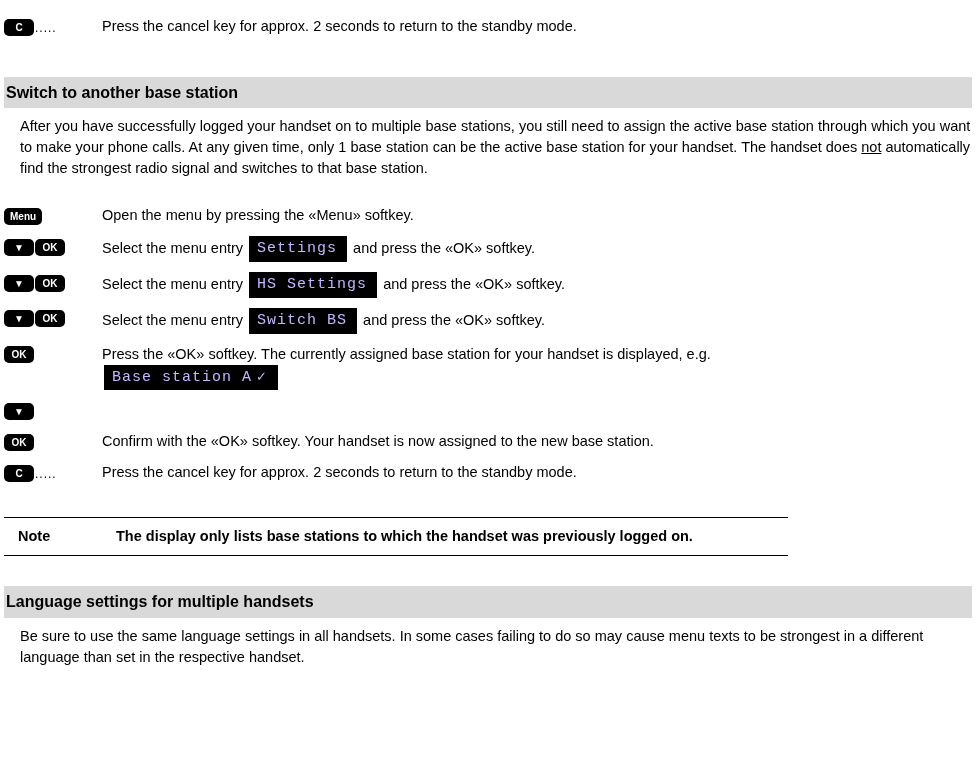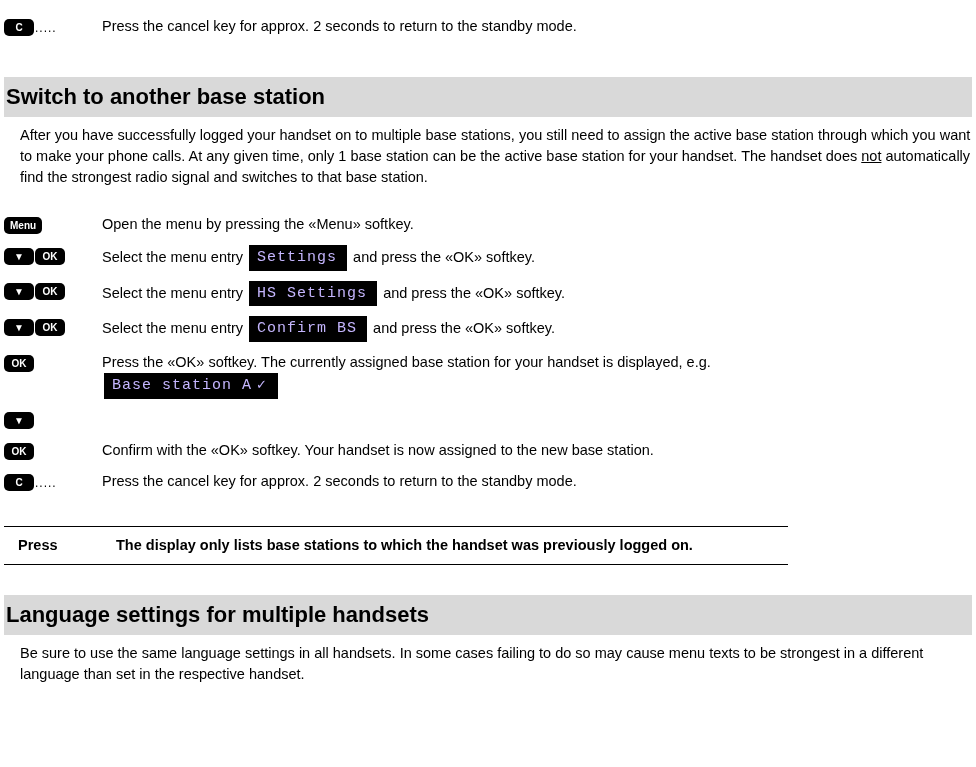--- a/index.html
+++ b/index.html
@@ -6,21 +6,21 @@
     font-family: Arial, Helvetica, sans-serif;
     font-size: 14.5px;
     line-height: 1.45;
     margin: 0;
     padding: 6px 4px 20px 4px;
     color: #000;
     width: 976px;
     box-sizing: border-box;
   }
   .heading {
-    font-size: 22px;
+    font-size: 16px;
     font-weight: bold;
     background: #d9d9d9;
     padding: 4px 4px 4px 2px;
     margin: 30px 0 8px 0;
   }
   .para {
     margin: 6px 0 16px 16px;
   }
   .underline {
     text-decoration: underline;
@@ -152,21 +152,21 @@
     <div class="textcell">
       <span>Select the menu entry </span><span class="screen">HS Settings</span><span> and press the «OK» softkey.</span>
     </div>
   </div>
 
   <div class="row">
     <div class="keycell">
       <span class="key arrow"></span><span class="key">OK</span>
     </div>
     <div class="textcell">
-      <span>Select the menu entry </span><span class="screen">Confirm BS</span><span> and press the «OK» softkey.</span>
+      <span>Select the menu entry </span><span class="screen">Switch BS</span><span> and press the «OK» softkey.</span>
     </div>
   </div>
 
   <div class="row">
     <div class="keycell">
       <span class="key">OK</span>
     </div>
     <div class="textcell">
       <span>Press the «OK» softkey. The currently assigned base station for your handset is displayed, e.g. </span><span class="screen"><span>Base station A</span><span class="tick">✓</span></span>
     </div>
@@ -189,20 +189,20 @@
     <div class="keycell">
       <span class="key">C</span><span class="dots">.....</span>
     </div>
     <div class="textcell">Press the cancel key for approx. 2 seconds to return to the standby mode.</div>
   </div>
 
 </div>
 
 <div class="notebox">
   <div class="notebox-inner">
-    <div class="notelabel">Press</div>
+    <div class="notelabel">Note</div>
     <div class="notetext">The display only lists base stations to which the handset was previously logged on.</div>
   </div>
 </div>
 
 <div class="heading">Language settings for multiple handsets</div>
 
 <div class="para">Be sure to use the same language settings in all handsets. In some cases failing to do so may cause menu texts to be strongest in a different language than set in the respective handset.</div>
 
 </body></html>

